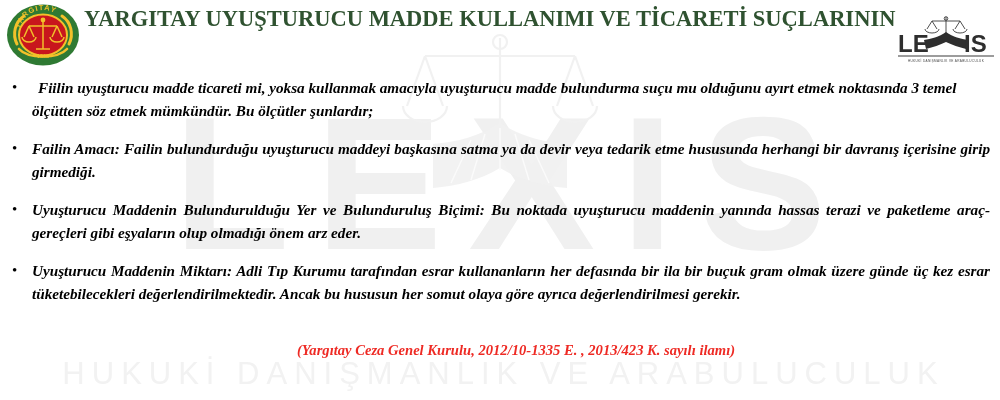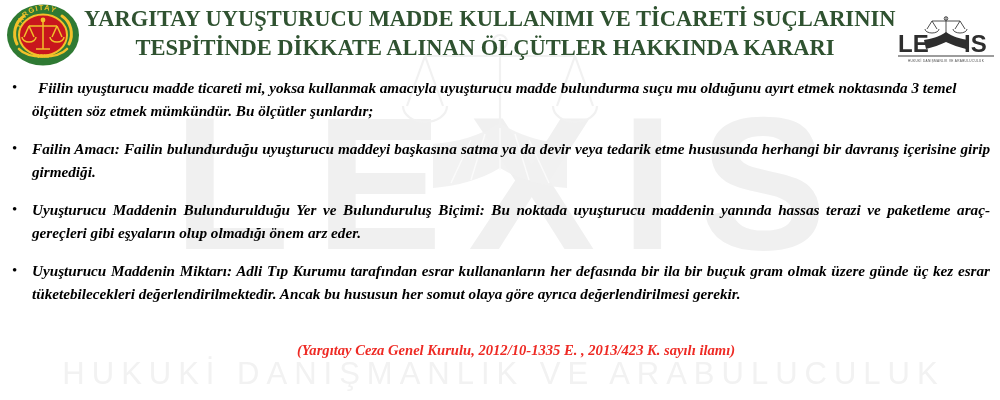--- a/index.html
+++ b/index.html
@@ -220,21 +220,20 @@
       <circle cx="37" cy="16" r="2.4" fill="#f2c12a"></circle>
       <path id="sealArc" d="M13 30 A24 24 0 0 1 61 30" fill="none"></path>
       <text font-family="'Liberation Sans', sans-serif" font-size="7.4" font-weight="bold" fill="#f2c12a" letter-spacing="1.1">
         <textPath href="#sealArc" startOffset="7%">YARGITAY</textPath>
       </text>
       <text x="37" y="54" text-anchor="middle" font-family="'Liberation Sans', sans-serif" font-size="5.4" font-weight="bold" fill="#f2c12a">1868</text>
     </svg>
 
     <div id="title-block">
       <div class="title-line" id="title-line-1">YARGITAY UYUŞTURUCU MADDE KULLANIMI VE TİCARETİ SUÇLARININ</div>
-      <div class="title-line" id="title-line-2">TESPİTİNDE DİKKATE ALINAN ÖLÇÜTLER HAKKINDA KARARI</div>
     </div>
 
     <svg id="lexis-logo" viewBox="0 0 100 50">
       <g stroke="#3a3a3a" stroke-width="0.9" fill="none">
         <line x1="50" y1="1" x2="50" y2="17"></line>
         <line x1="36" y1="5" x2="64" y2="5"></line>
         <line x1="36" y1="5" x2="31" y2="13"></line>
         <line x1="36" y1="5" x2="41" y2="13"></line>
         <line x1="64" y1="5" x2="59" y2="13"></line>
         <line x1="64" y1="5" x2="69" y2="13"></line>

